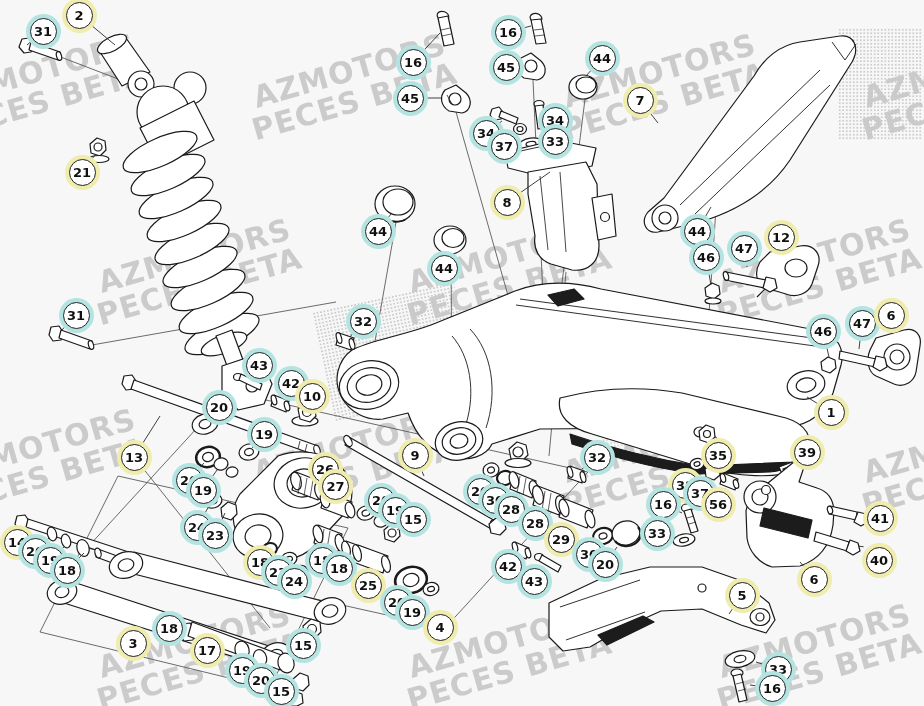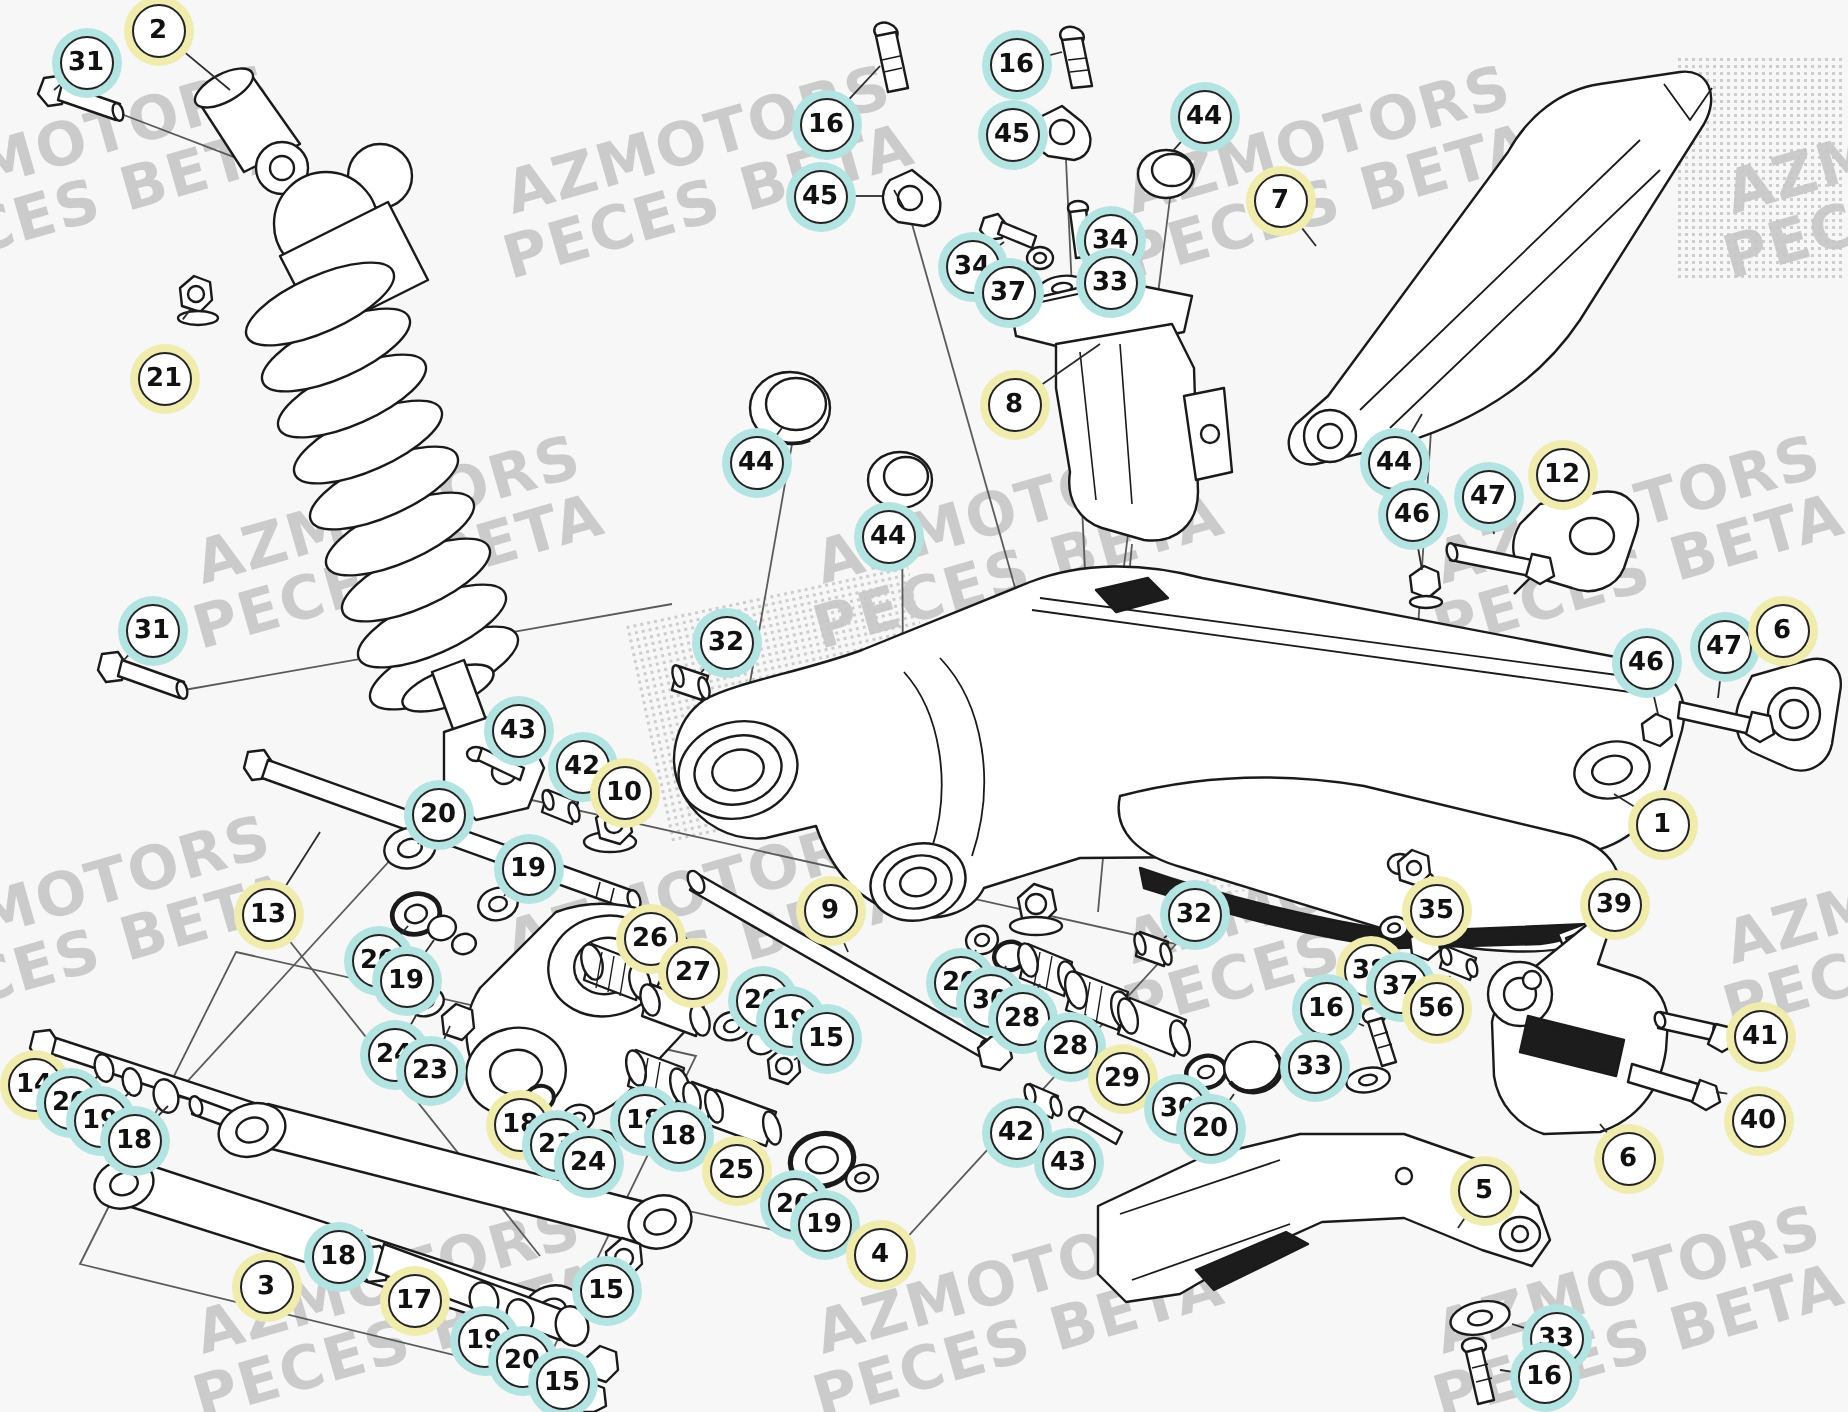--- a/index.html
+++ b/index.html
@@ -567,21 +567,21 @@
       <line x1="863.6557828482519" y1="546.8079689783217" x2="858" y2="546" stroke="#2b2b2b" stroke-width="0.9"></line>
       <line x1="804.146537580653" y1="567.0350813479357" x2="800" y2="562" stroke="#2b2b2b" stroke-width="0.9"></line>
       <line x1="733.2473993083241" y1="607.7922625493724" x2="729" y2="614" stroke="#2b2b2b" stroke-width="0.9"></line>
       <line x1="763.2296504097944" y1="664.3003433122074" x2="756" y2="662" stroke="#2b2b2b" stroke-width="0.9"></line>
       <line x1="756.6421323953134" y1="685.9057453266337" x2="750" y2="685" stroke="#2b2b2b" stroke-width="0.9"></line>
     </svg>
 
   <div id="callout-layer">
       <div class="callout yellow" style="left: 65.5px; top: 1.5px;">2</div>
       <div class="callout teal" style="left: 29.5px; top: 17.5px;">31</div>
-      <div class="callout yellow" style="left: 68.5px; top: 158.5px; margin-top: 17px;">21</div>
+      <div class="callout yellow" style="left: 68.5px; top: 158.5px;">21</div>
       <div class="callout teal" style="left: 399.5px; top: 48.5px;">16</div>
       <div class="callout teal" style="left: 396.5px; top: 84.5px;">45</div>
       <div class="callout teal" style="left: 494.5px; top: 18.5px;">16</div>
       <div class="callout teal" style="left: 492.5px; top: 53.5px;">45</div>
       <div class="callout teal" style="left: 588.5px; top: 44.5px;">44</div>
       <div class="callout yellow" style="left: 626.5px; top: 86.5px;">7</div>
       <div class="callout teal" style="left: 472.5px; top: 119.5px;">34</div>
       <div class="callout teal" style="left: 541.5px; top: 106.5px;">34</div>
       <div class="callout teal" style="left: 490.5px; top: 132.5px;">37</div>
       <div class="callout teal" style="left: 541.5px; top: 127.5px;">33</div>
@@ -598,21 +598,21 @@
       <div class="callout yellow" style="left: 877.5px; top: 301.5px;">6</div>
       <div class="callout teal" style="left: 62.5px; top: 301.5px;">31</div>
       <div class="callout teal" style="left: 245.5px; top: 351.5px;">43</div>
       <div class="callout teal" style="left: 277.5px; top: 369.5px;">42</div>
       <div class="callout yellow" style="left: 298.5px; top: 382.5px; text-align: center;">10</div>
       <div class="callout teal" style="left: 205.5px; top: 393.5px;">20</div>
       <div class="callout teal" style="left: 250.5px; top: 420.5px;">19</div>
       <div class="callout yellow" style="left: 120.5px; top: 443.5px;">13</div>
       <div class="callout yellow" style="left: 401.5px; top: 441.5px;">9</div>
       <div class="callout yellow" style="left: 311.5px; top: 455.5px;">26</div>
-      <div class="callout yellow" style="left: 333px; top: 472.5px;">27</div>
+      <div class="callout yellow" style="left: 322px; top: 472.5px;">27</div>
       <div class="callout teal" style="left: 175.5px; top: 466.5px;">20</div>
       <div class="callout teal" style="left: 189.5px; top: 476.5px;">19</div>
       <div class="callout teal" style="left: 183.5px; top: 513.5px;">24</div>
       <div class="callout teal" style="left: 201.5px; top: 521.5px;">23</div>
       <div class="callout teal" style="left: 367.5px; top: 486.5px;">20</div>
       <div class="callout teal" style="left: 381.5px; top: 496.5px;">19</div>
       <div class="callout teal" style="left: 399.5px; top: 505.5px;">15</div>
       <div class="callout yellow" style="left: 246.5px; top: 548.5px;">18</div>
       <div class="callout teal" style="left: 264.5px; top: 558.5px;">23</div>
       <div class="callout teal" style="left: 280.5px; top: 567.5px;">24</div>

